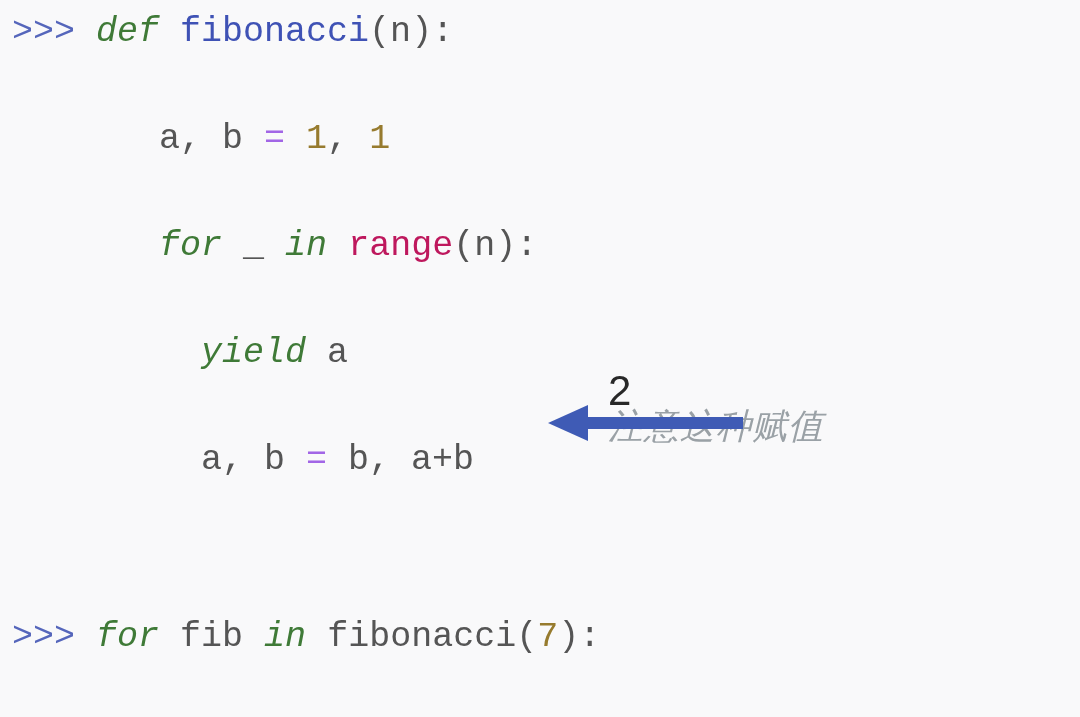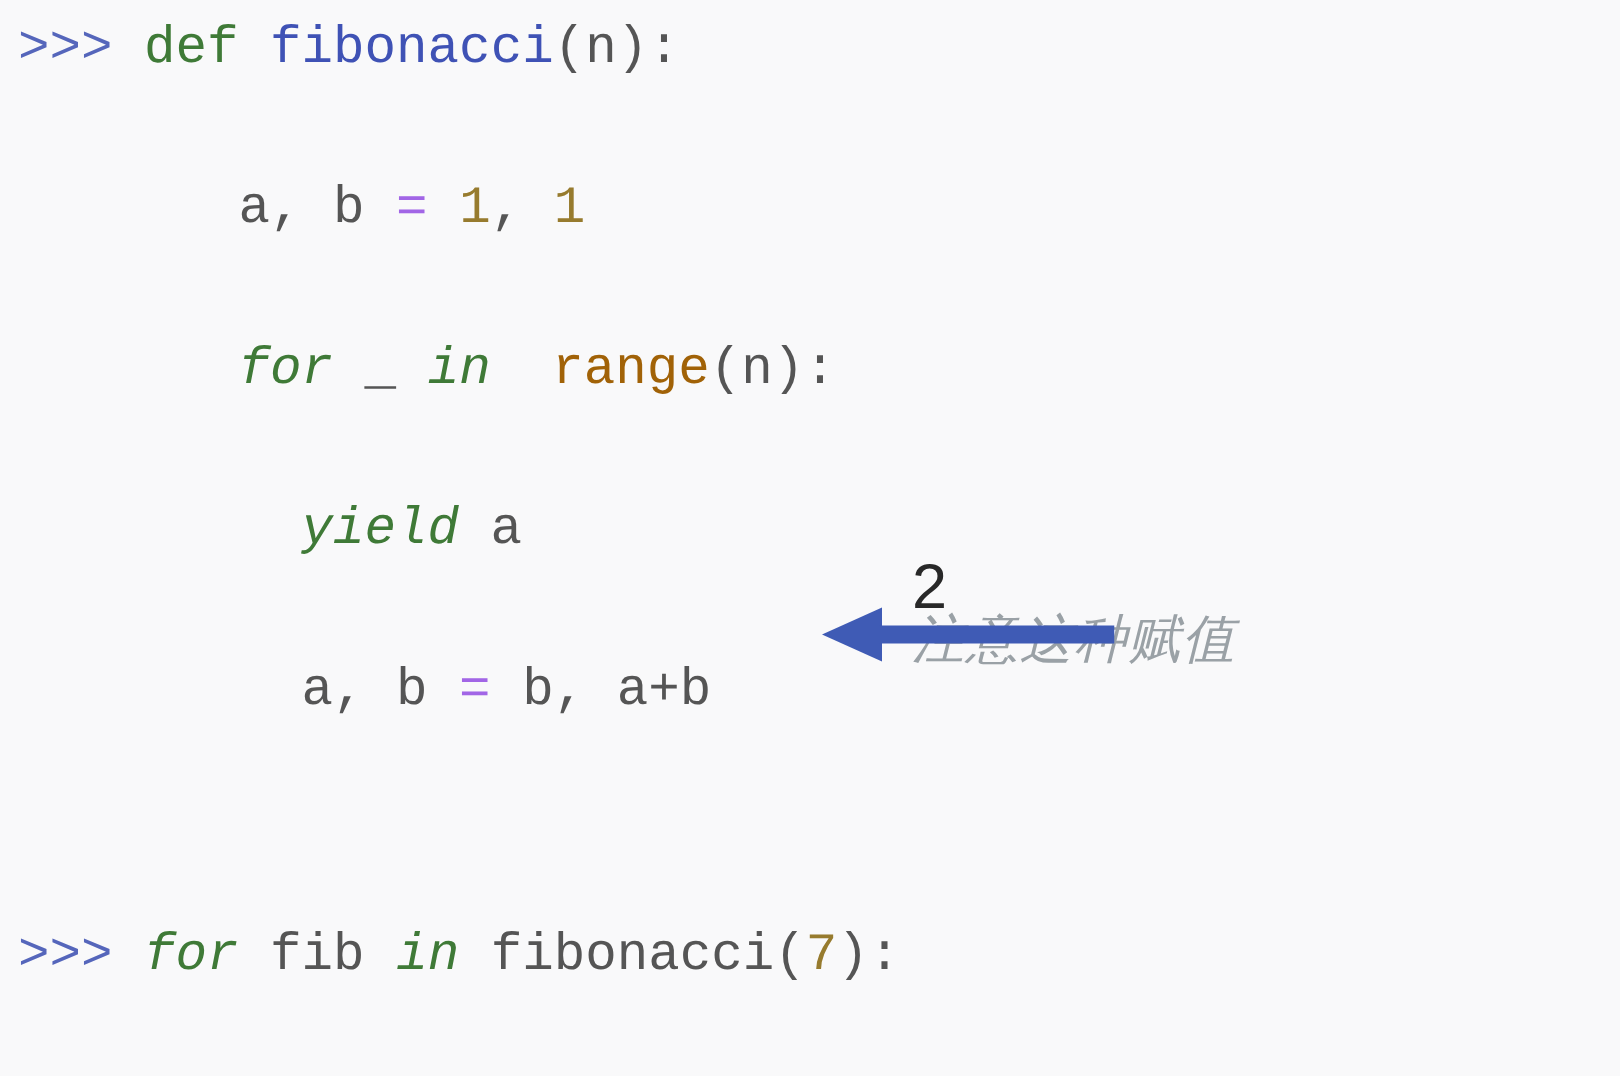--- a/index.html
+++ b/index.html
@@ -15,29 +15,29 @@
       overflow: hidden;
     }
     .line {
       white-space: pre;
       margin-bottom: 58px;
       color: #555;
       font-weight: 500;
     }
     .line:last-child { margin-bottom: 0; }
     .prompt { color: #5566bb; }
-    .kw-def  { color: #3f7a37; }  
+    .kw-def  { color: #3f7a37; font-style: italic; }  
     .kw-ctrl { color: #3f7a37; font-style: italic; }  
     .kw-for  { color: #3f7a37; font-style: italic; }
     .fname   { color: #3f52b5; }                       
     .id      { color: #555; }
     .num     { color: #977b2e; }                       
     .op      { color: #a266e6; }                       
     .punc    { color: #555; }
-    .builtin { color: #a16207; margin-left: 20px; }
+    .builtin { color: #be185d; }
 
     .note {
       position: absolute;
       color: #9aa1a6;
       font-style: italic;
       font-family: "SimSun", "STSong", serif;
       font-size: 35px;
       font-weight: 500;
       letter-spacing: 1px;
     }

